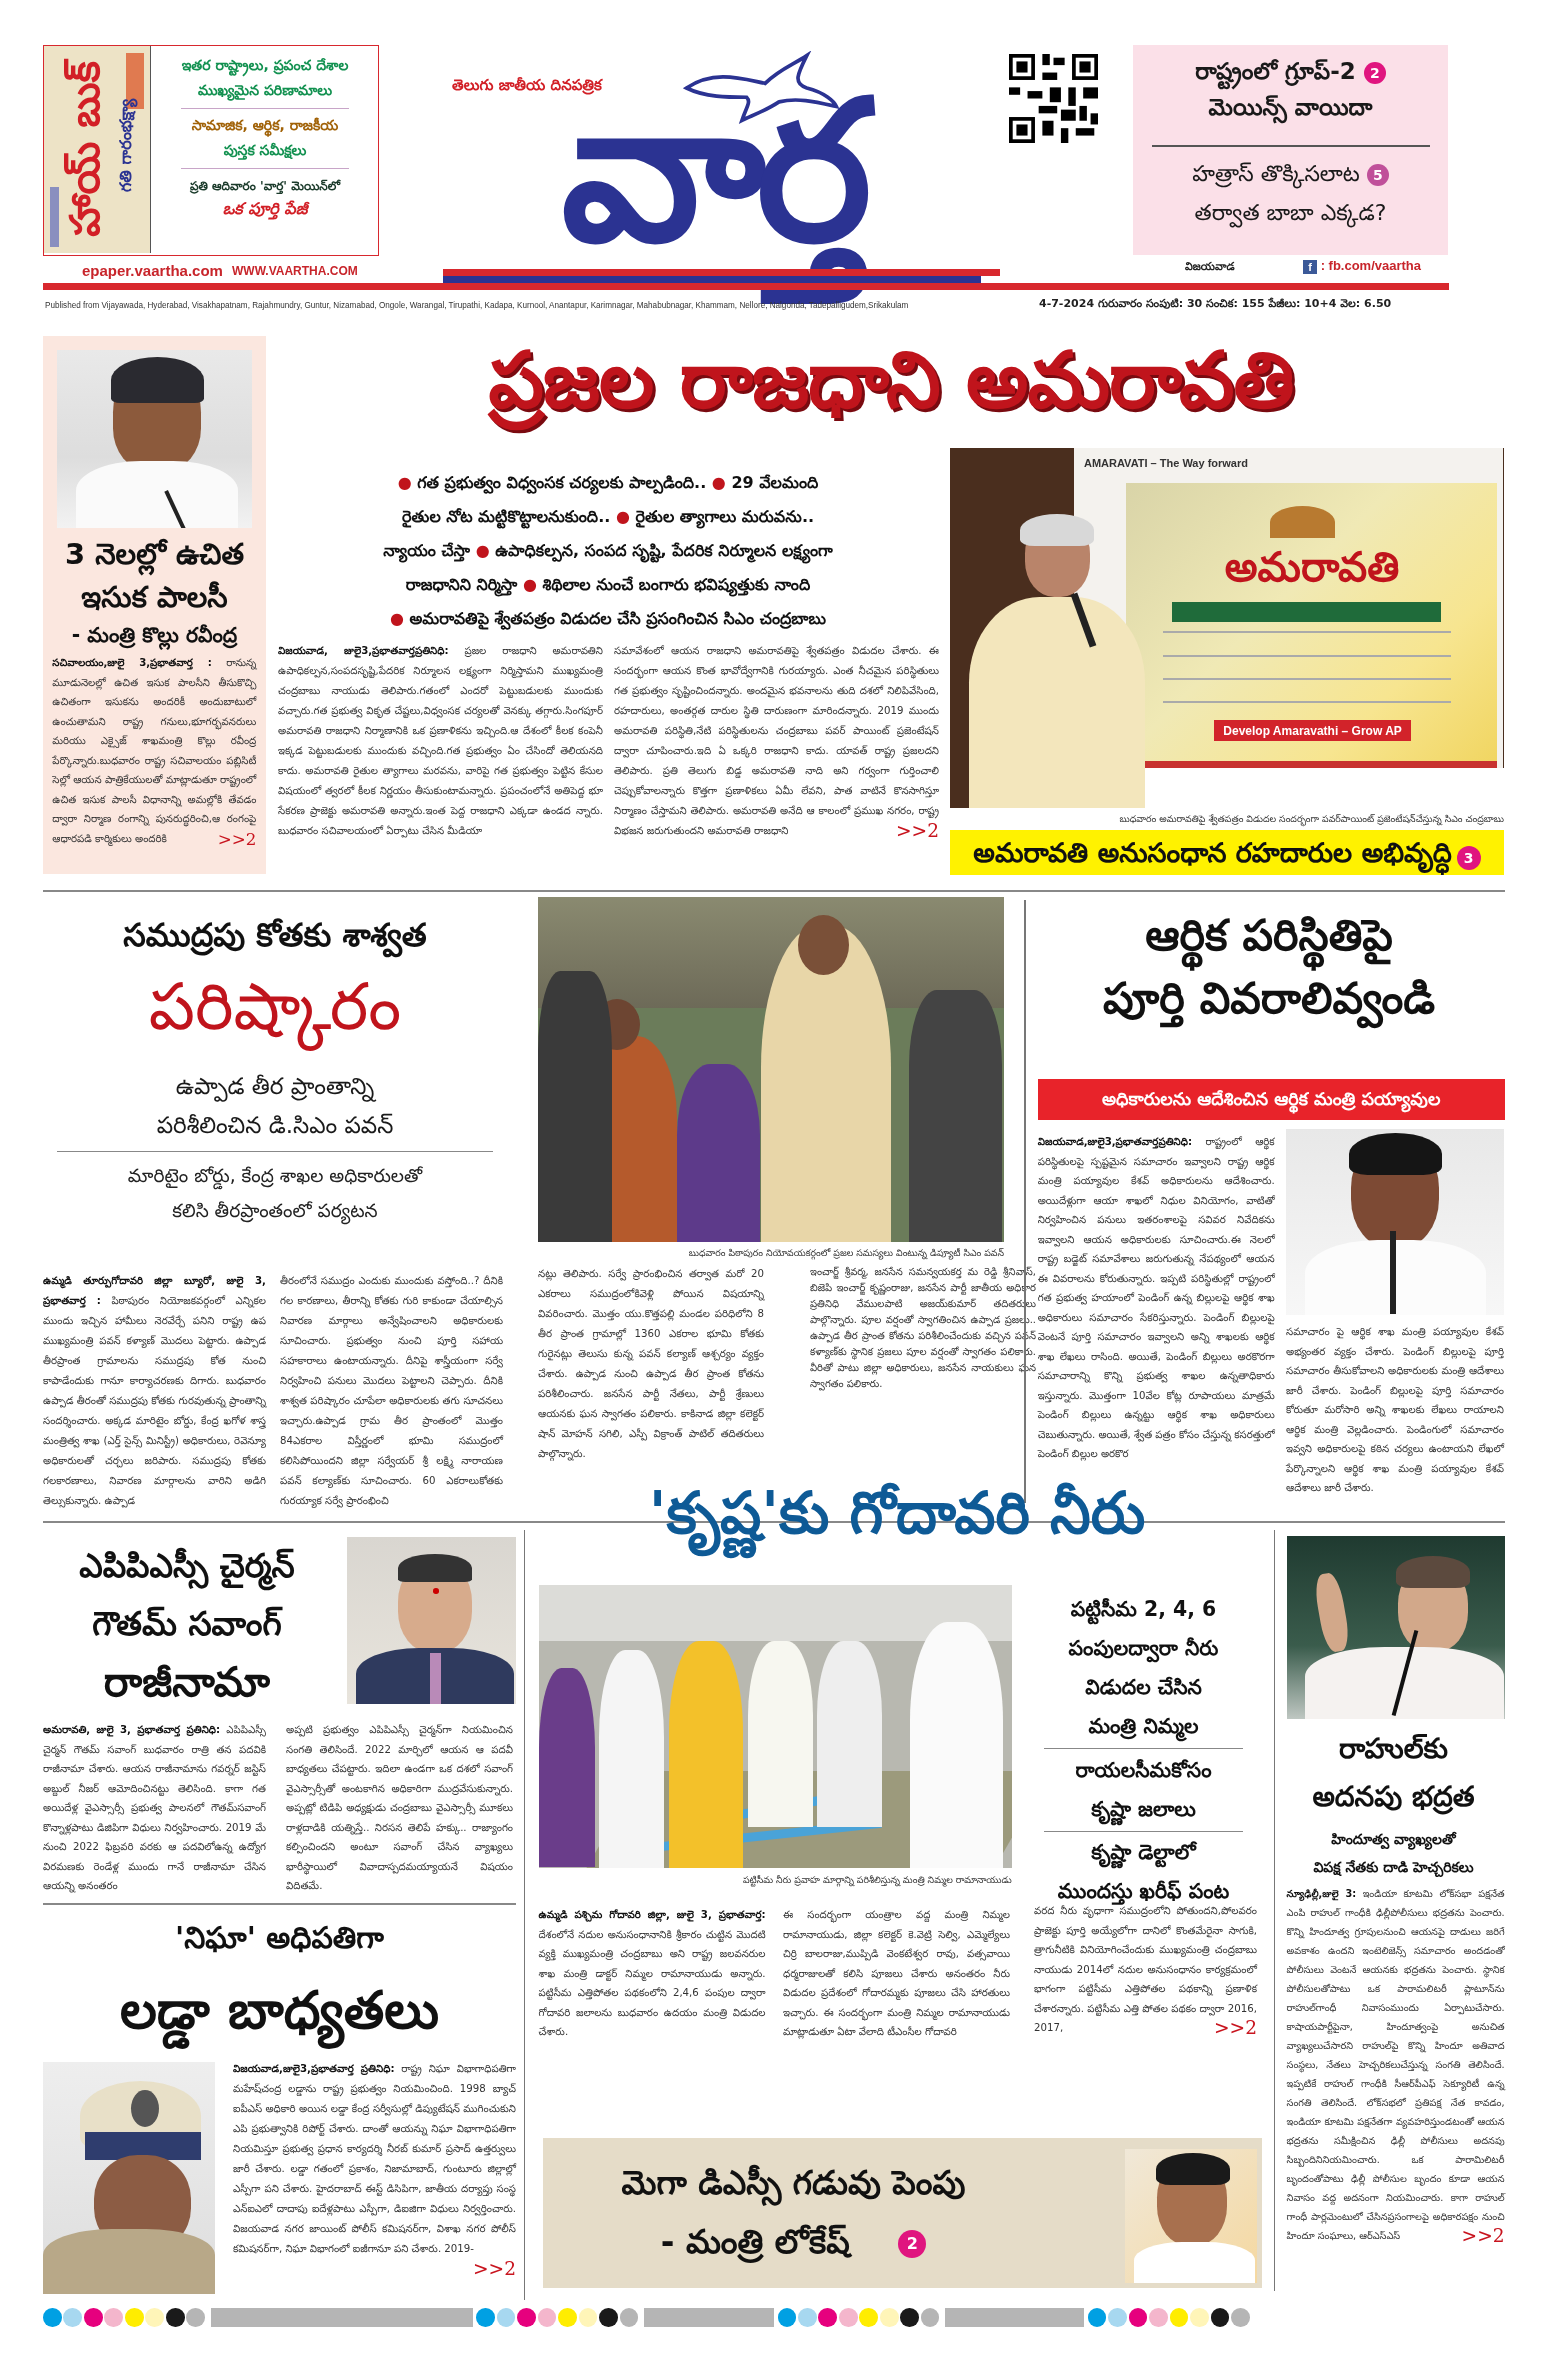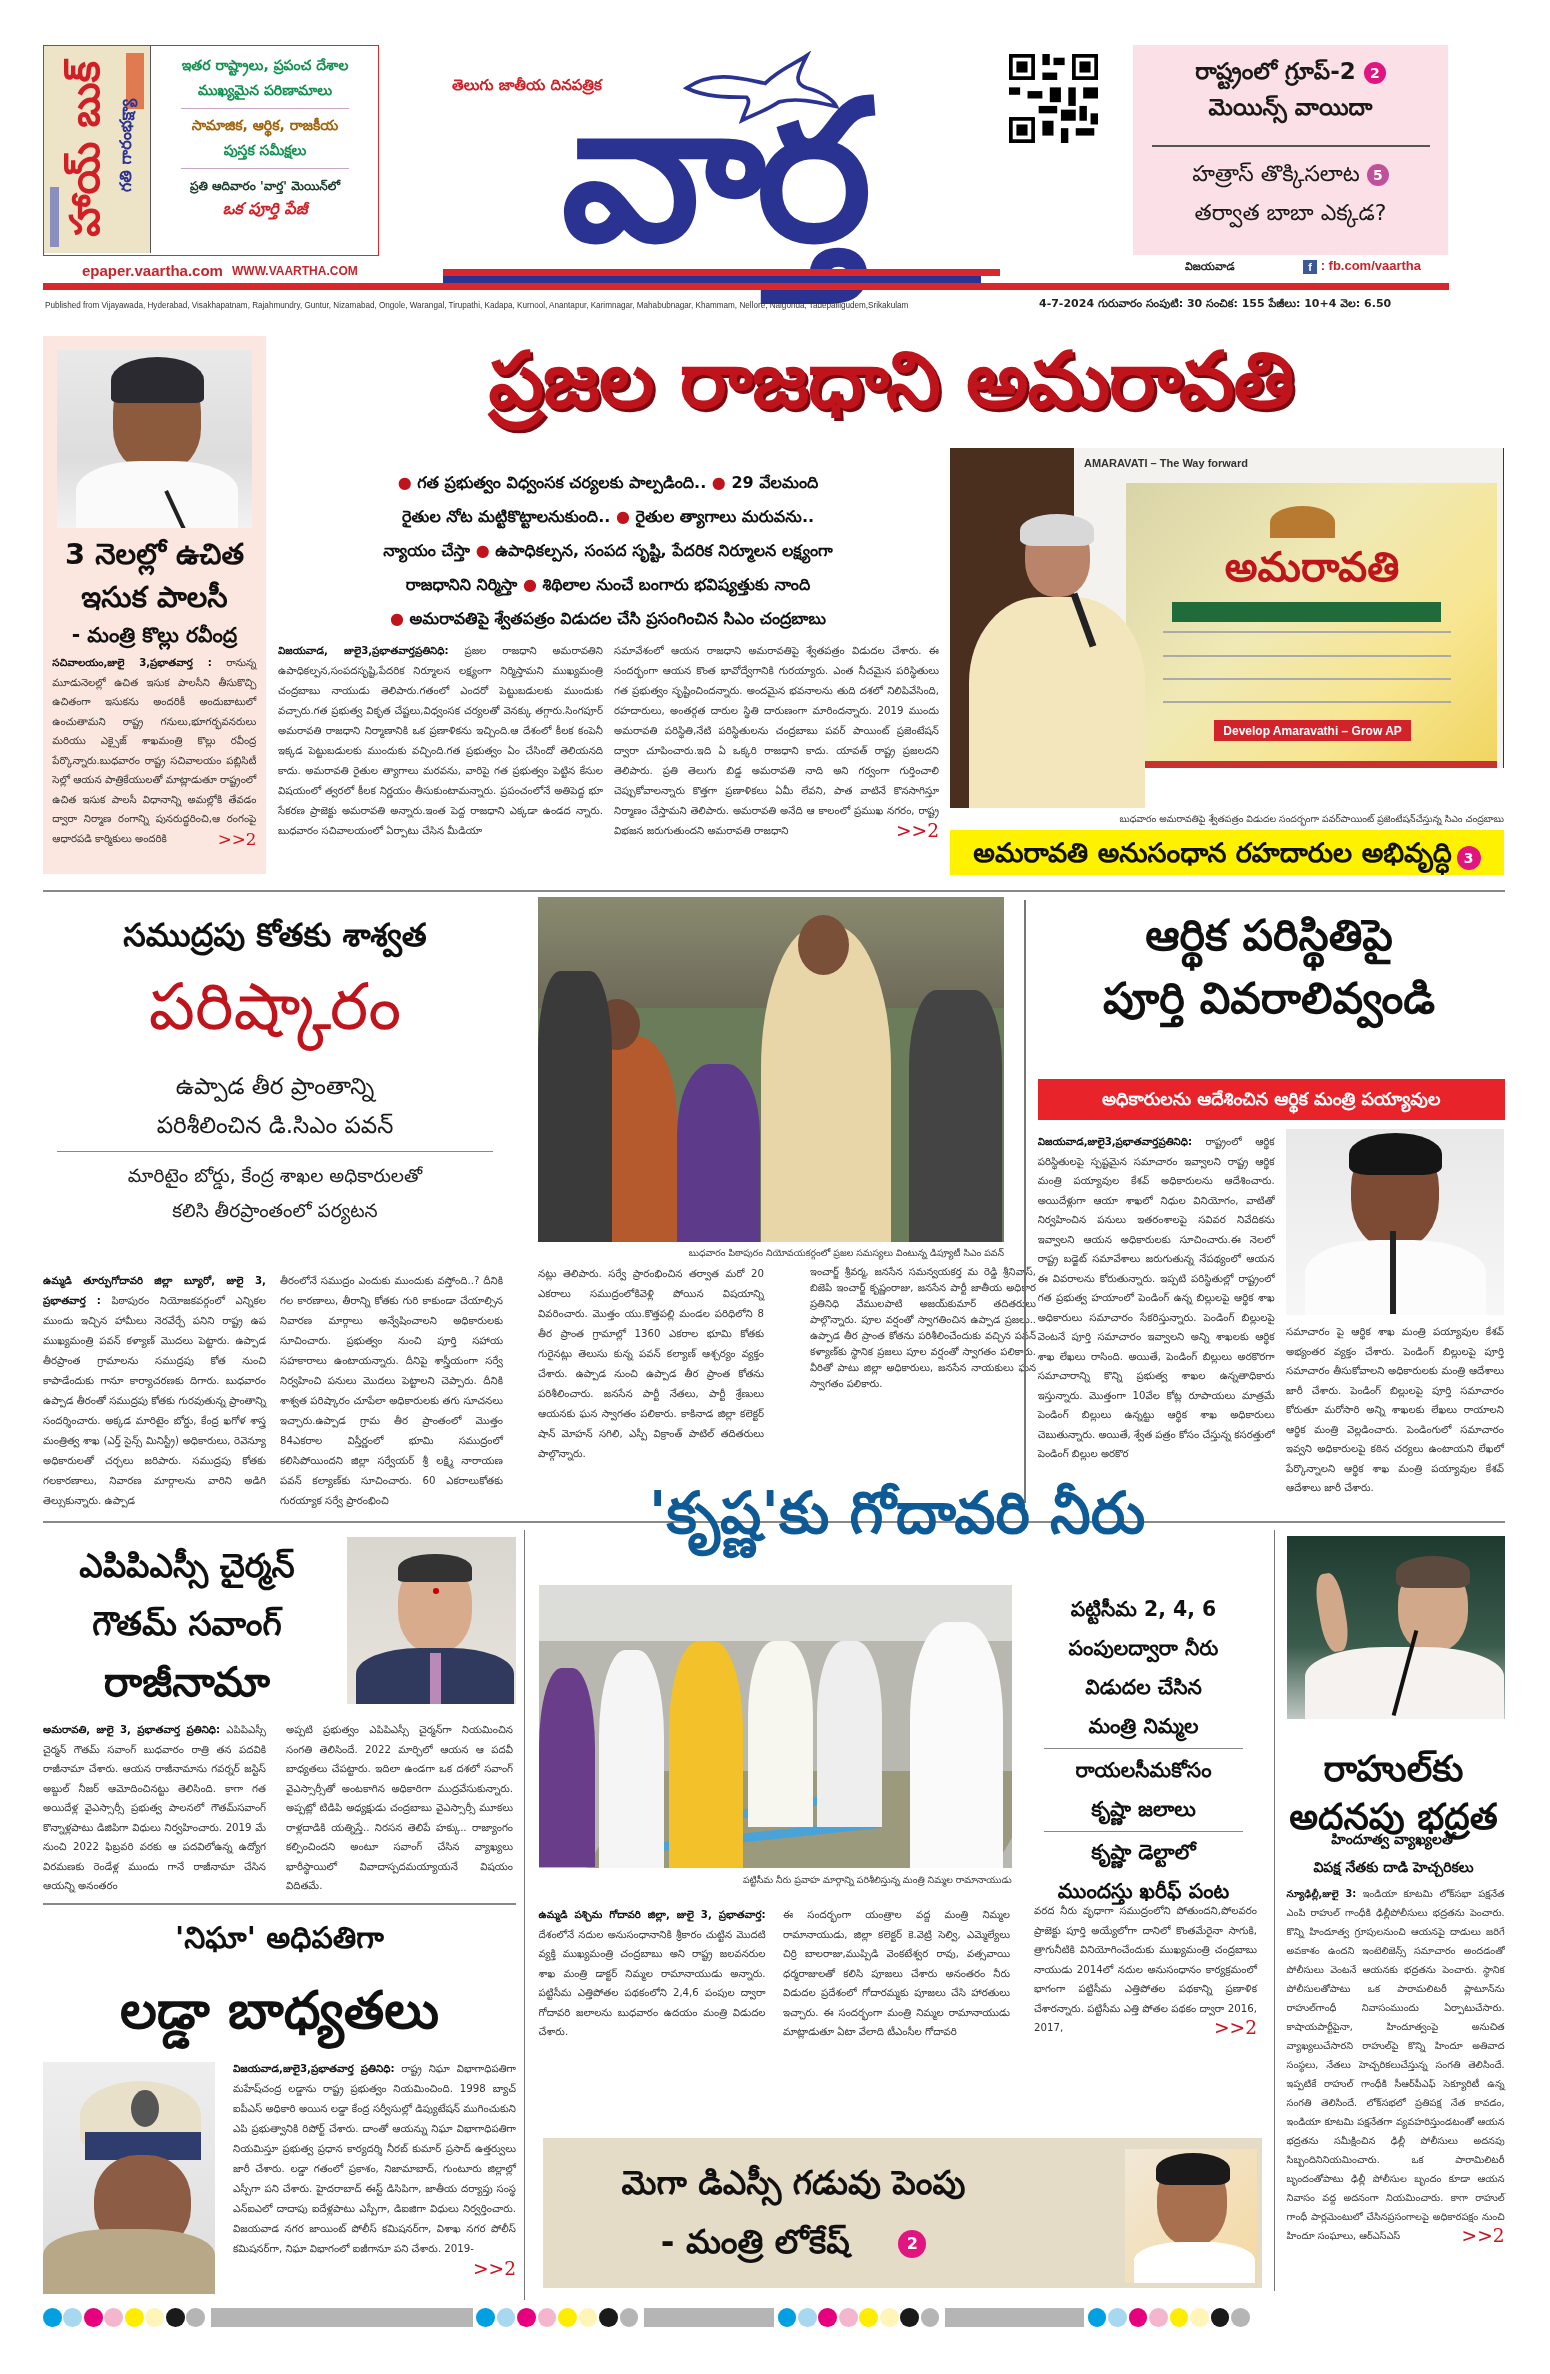--- a/index.html
+++ b/index.html
@@ -340,21 +340,21 @@
 <div class="vrule" style="left:1274px;top:1530px;height:761px;width:0.9px"></div>
 
 <div class="abs" style="left:1282px;top:1530px;width:223px;height:761px;">
   <div class="photo" style="left:4.6px;top:5.6px;width:218px;height:183px;background:linear-gradient(180deg,#1f3a30,#3a5c4c 60%,#bfc7c2);">
     <div class="abs" style="left:111px;top:28px;width:70px;height:88px;border-radius:45%;background:#d2a88a"></div>
     <div class="abs" style="left:109px;top:20.4px;width:74px;height:32px;border-radius:50% 50% 20% 20%;background:#5c4a3e"></div>
     <div class="abs" style="left:18.6px;top:111px;width:199px;height:74px;border-radius:40% 40% 0 0;background:#f5f2f0"></div>
     <div class="abs" style="left:32px;top:37px;width:26px;height:79px;border-radius:40%;background:#d2a88a;transform:rotate(-10deg)"></div>
     <div class="abs" style="left:116px;top:93px;width:3.7px;height:88px;background:#111;transform:rotate(15deg)"></div>
   </div>
-  <div class="abs hl-black" style="left:0;top:195px;width:223px;font-size:36px;line-height:48px;margin-top:20px;">
+  <div class="abs hl-black" style="left:0;top:195px;width:223px;font-size:28px;line-height:48px;">
     <div>రాహుల్‌కు</div>
     <div>అదనపు భద్రత</div>
   </div>
   <div class="abs hl-black" style="left:0;top:295px;width:223px;font-size:14px;line-height:28px;">
     <div>హిందూత్వ వ్యాఖ్యలతో</div>
     <div>విపక్ష నేతకు దాడి హెచ్చరికలు</div>
   </div>
   <div class="abs body-text" style="left:4.6px;top:354px;width:218px;font-size:9.7px;line-height:19px;">
     <b>న్యూఢిల్లీ,జులై 3:</b> <span>ఇండియా కూటమి లోక్‌సభా పక్షనేత ఎంపి రాహుల్ గాంధీకి ఢిల్లీపోలీసులు భద్రతను పెంచారు. కొన్ని హిందూత్వ గ్రూపులనుంచి ఆయనపై దాడులు జరిగే అవకాశం ఉందని ఇంటెలిజెన్స్ సమాచారం అందడంతో పోలీసులు వెంటనే ఆయనకు భద్రతను పెంచారు. స్థానిక పోలీసులతోపాటు ఒక పారామలిటరీ ప్లాటూన్‌ను రాహుల్‌గాంధీ నివాసంముందు ఏర్పాటుచేసారు. కాషాయపార్టీపైనా, హిందూత్వంపై అనుచిత వ్యాఖ్యలుచేసారని రాహుల్‌పై కొన్ని హిందూ అతివాద సంస్థలు, నేతలు హెచ్చరికలుచేస్తున్న సంగతి తెలిసిందే. ఇప్పటికే రాహుల్ గాంధీకి సీఆర్‌పీఎఫ్ సెక్యూరిటీ ఉన్న సంగతి తెలిసిందే. లోక్‌సభలో ప్రతిపక్ష నేత కావడం, ఇండియా కూటమి పక్షనేతగా వ్యవహరిస్తుండటంతో ఆయన భద్రతను సమీక్షించిన ఢిల్లీ పోలీసులు అదనపు సిబ్బందినినియమించారు. ఒక పారామిలిటరీ బృందంతోపాటు ఢిల్లీ పోలీసుల బృందం కూడా ఆయన నివాసం వద్ద అదనంగా నియమించారు. కాగా రాహుల్ గాంధీ పార్లమెంటులో చేసినప్రసంగాలపై అధికారపక్షం నుంచి హిందూ సంఘాలు, ఆర్ఎస్ఎస్</span>
     <span class="more" style="font-size:18.6px">&gt;&gt;2</span>

